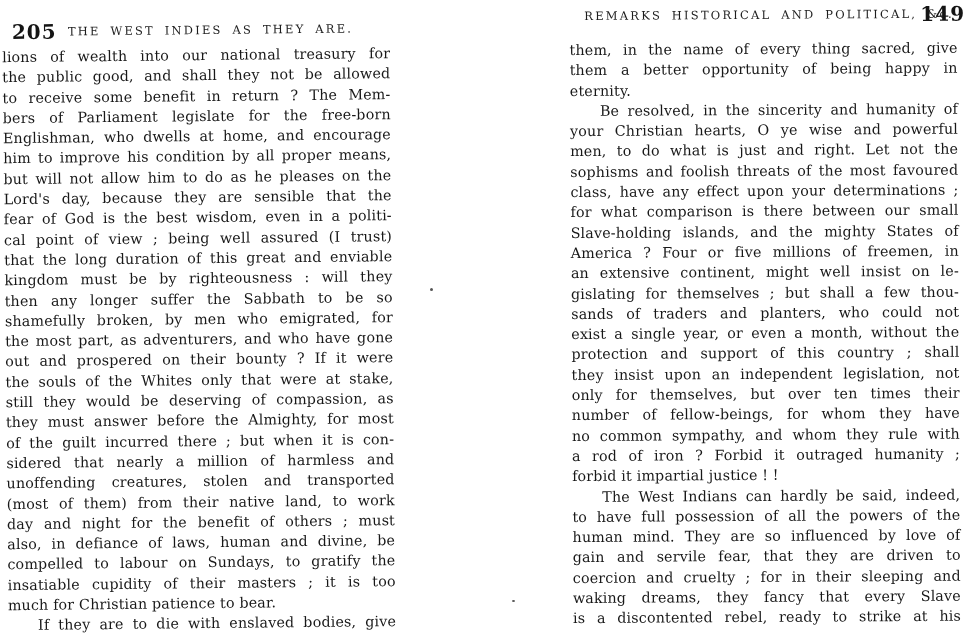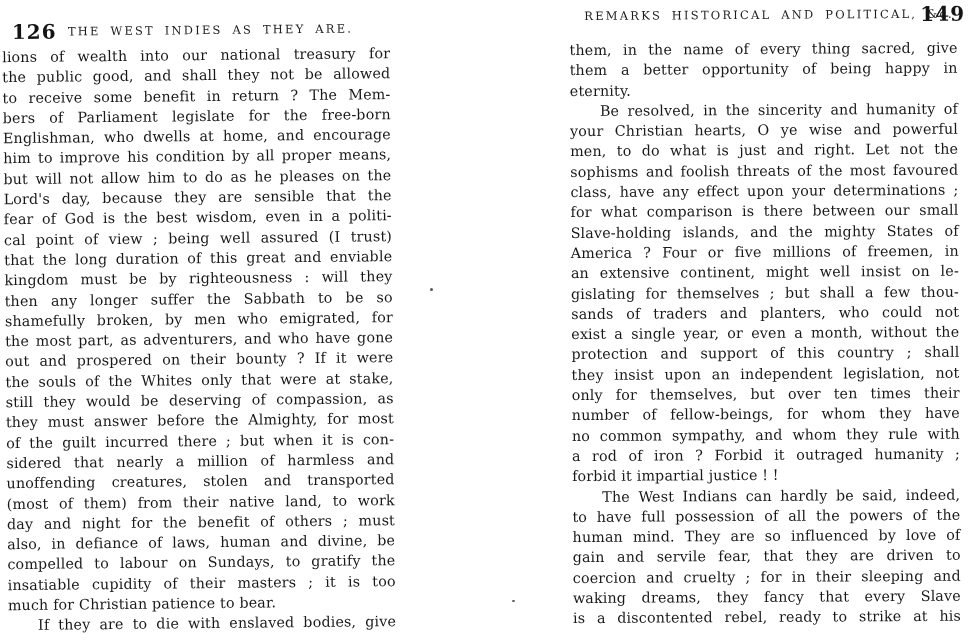--- a/index.html
+++ b/index.html
@@ -84,21 +84,21 @@
   #speck-1 { left: 430px; top: 288px; width: 3px; height: 3px; }
   #speck-2 { left: 512px; top: 600px; width: 3px; height: 2px; }
 </style>
 </head>
 <body>
 
 <div class="spread">
 
   <div class="page" id="page-left">
     <div class="tilt-left">
-      <div class="pagenum" id="left-pagenum">126</div>
+      <div class="pagenum" id="left-pagenum">205</div>
       <div class="running-title" id="left-title">THE WEST INDIES AS THEY ARE.</div>
       <div class="textblock" id="left-body">
           <div class="line">lions of wealth into our national treasury for</div>
           <div class="line">the public good, and shall they not be allowed</div>
           <div class="line">to receive some benefit in return ? The Mem-</div>
           <div class="line">bers of Parliament legislate for the free-born</div>
           <div class="line">Englishman, who dwells at home, and encourage</div>
           <div class="line">him to improve his condition by all proper means,</div>
           <div class="line">but will not allow him to do as he pleases on the</div>
           <div class="line">Lord's day, because they are sensible that the</div>

